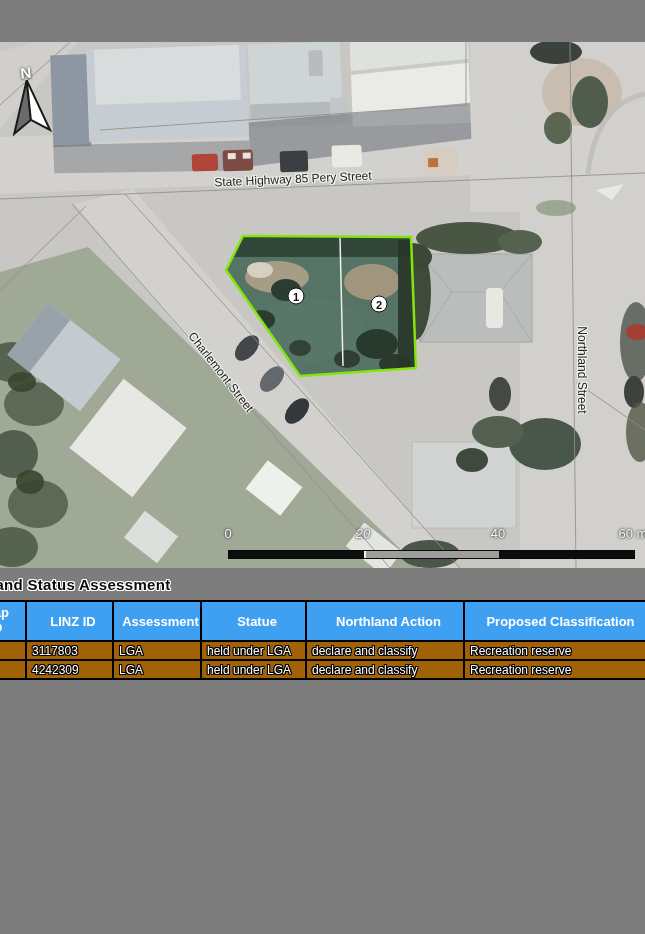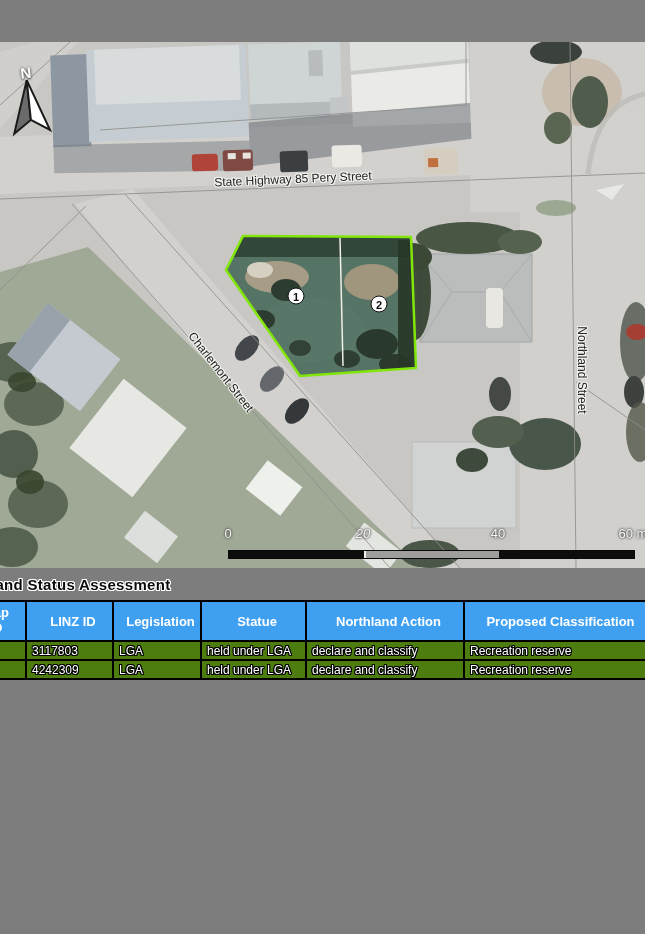--- a/index.html
+++ b/index.html
@@ -44,21 +44,21 @@
   .seg-black{background:#0d0d0d;}
   .seg-gray{background:#9e9e9c;border-left:2px solid #f2f2f0;box-sizing:border-box;}
 
   #section-title{position:absolute;left:-14px;top:576px;margin:0;font-size:15px;font-weight:bold;letter-spacing:.3px;white-space:nowrap;}
 
   table#lsa{position:absolute;left:-35px;top:600px;width:684px;border-collapse:collapse;table-layout:fixed;}
   #lsa th{background:#3FA0F2;color:#fff;font-size:13px;font-weight:bold;text-align:center;
           padding:2px 0 2px 7px;border:2px solid #000;height:34px;vertical-align:middle;}
   #lsa th.c-mapid{text-align:center;padding:2px 0;}
   #lsa th.c-mapid span{display:inline-block;width:34px;line-height:1.15;}
-  #lsa td{font-size:12px;padding:1px 0 1px 5px;border:2px solid #000;background:#4d7c0f;
+  #lsa td{font-size:12px;padding:1px 0 1px 5px;border:2px solid #000;background:#a16207;
           height:15px;white-space:nowrap;overflow:hidden;vertical-align:middle;}
 </style>
 </head>
 <body>
 
 <div id="page">
 
 
   <div id="map">
     <svg class="scene" width="645" height="526" viewBox="0 0 645 526">
@@ -237,21 +237,21 @@
         <col style="width:88px">
       <col style="width:105px">
         <col style="width:158px">
         <col style="width:186px">
     </colgroup>
     <thead>
       <tr>
         <th class="c-mapid">
           <span>Map ID</span></th>
         <th>LINZ ID</th>
-        <th>Legislation</th>
+        <th>Assessment</th>
         <th>Statue</th>
         <th>Northland Action</th>
         <th>Proposed Classification</th>
       </tr>
     </thead>
     <tbody>
       <tr>
         <td class="halo-b"></td>
         <td class="halo-b">3117803</td>
         <td class="halo-b">LGA</td>

